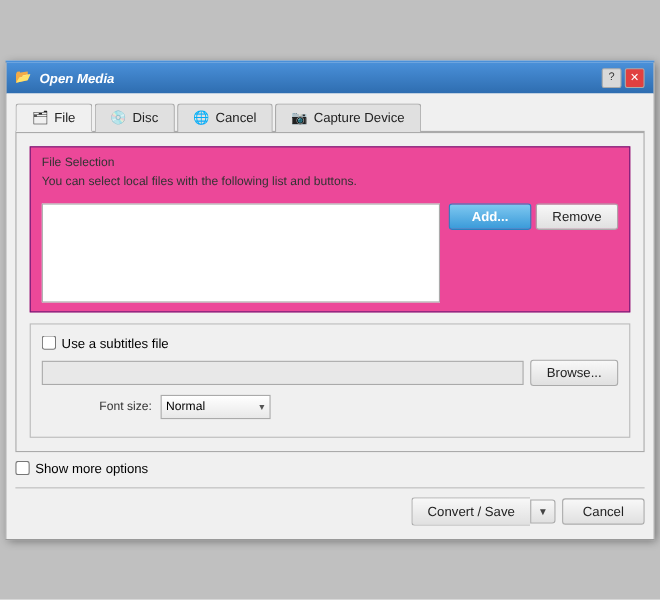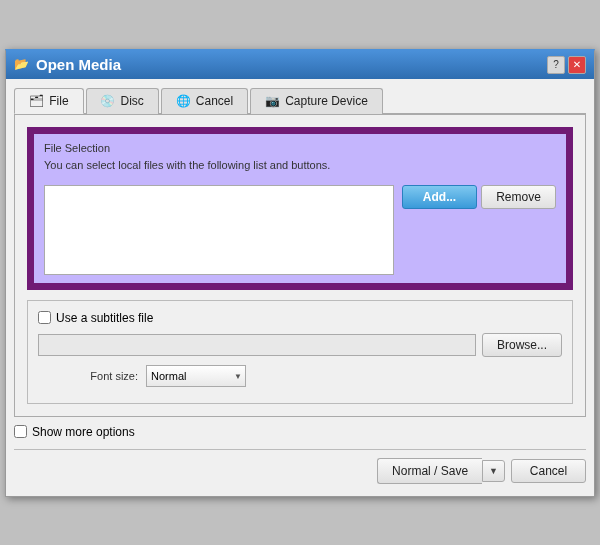--- a/index.html
+++ b/index.html
@@ -38,22 +38,23 @@
       align-items: center;
       gap: 6px;
     }
 
     .title-icon {
       width: 16px;
       height: 16px;
     }
 
     .title-text {
-      font-size: 15px;
+      font-size: 12px;
       font-weight: bold;
+      font-style: italic;
     }
 
     .title-bar-controls {
       display: flex;
       gap: 3px;
     }
 
     .title-btn {
       width: 18px;
       height: 18px;
@@ -112,24 +113,24 @@
 
     
     .panel {
       border: 1px solid #aaa;
       background: #f0f0f0;
       padding: 12px;
     }
 
     
     .group-box {
-      border: 7px solid #701a75;
+      border: 1px solid #701a75;
       padding: 8px 10px;
       margin-bottom: 10px;
-      background: #c4b5fd;
+      background: #ec4899;
       position: relative;
     }
 
     .group-label {
       font-size: 11px;
       color: #333;
       margin-bottom: 5px;
     }
 
     .group-desc {
@@ -382,20 +383,20 @@
     </div>
 
     <div class="bottom-section">
       <div class="show-more-row">
         <input type="checkbox" style="">
         <label>Show more options</label>
       </div>
       <div class="divider"></div>
       <div class="bottom-buttons">
         <div class="split-btn">
-          <button class="btn-main">Normal / Save</button>
+          <button class="btn-main">Convert / Save</button>
           <button class="btn-arrow">▼</button>
         </div>
         <button class="btn">Cancel</button>
       </div>
     </div>
   </div>
 </div>
 
 </body></html>

